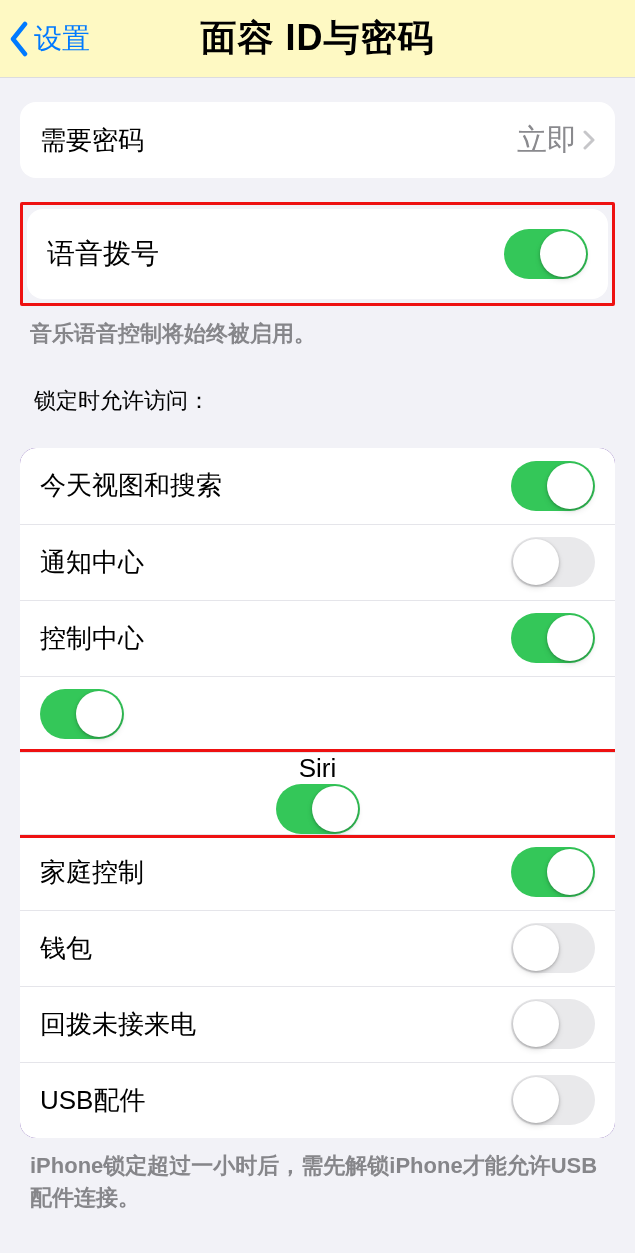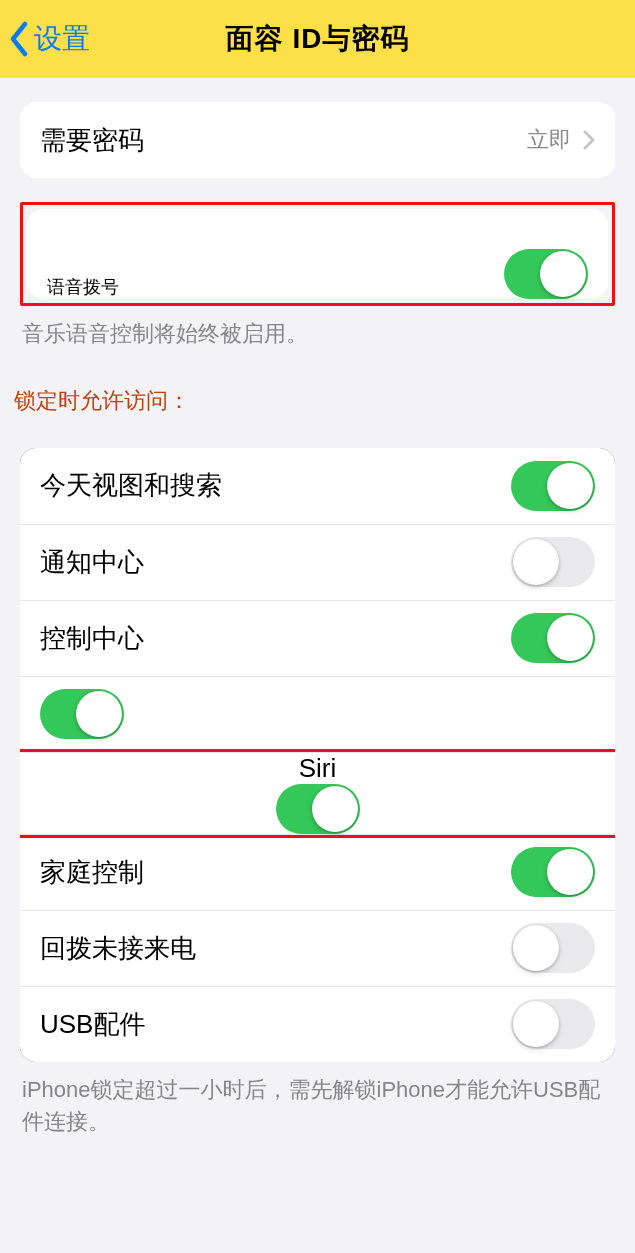--- a/index.html
+++ b/index.html
@@ -5,21 +5,21 @@
   * { box-sizing: border-box; margin: 0; padding: 0; }
   html, body {
     width: 635px;
     font-family: -apple-system, "Helvetica Neue", Arial, sans-serif;
     background: #f2f2f7;
     color: #000;
   }
   .navbar {
     position: relative;
     height: 78px;
-    background: #fde047;
+    background: #fef9c3;
     border-bottom: 1px solid #dcdcdf;
     display: flex;
     align-items: center;
   }
   .back-wrap {
     display: flex;
     align-items: center;
     position: absolute;
     left: 8px;
     top: 0;
@@ -28,21 +28,21 @@
     font-size: 28px;
   }
   .back-wrap .chev {
     width: 22px; height: 36px;
     display: inline-block;
     margin-right: 4px;
   }
   .nav-title {
     flex: 1;
     text-align: center;
-    font-size: 28px;
+    font-size: 36px;
     font-weight: 600;
     letter-spacing: 1px;
   }
   .content { padding: 0 0 30px 0; }
 
   .group {
     background: #4c1d95;
     border-radius: 16px;
     margin: 24px 20px 0 20px;
     overflow: hidden;
@@ -51,21 +51,21 @@
   .row {
     display: flex;
     align-items: center;
     min-height: 76px;
     padding: 0 20px;
     font-size: 26px;
     background: #ffffff;
   }
   .row + .row { border-top: 1px solid #e5e5ea; }
   .row-label { flex: 1; }
-  .row-value { color: #8a8a8e; font-size: 22px; margin-right: 12px; }
+  .row-value { color: #8a8a8e; font-size: 30px; margin-right: 6px; }
   .chevron-right {
     width: 12px; height: 20px;
     display: inline-block;
   }
   .chevron-right svg { display:block; }
 
   .toggle {
     position: relative;
     width: 84px; height: 50px;
     border-radius: 25px;
@@ -80,40 +80,40 @@
     border-radius: 50%;
     box-shadow: 0 1px 3px rgba(0,0,0,0.25), 0 3px 6px rgba(0,0,0,0.1);
     transition: none;
   }
   .toggle.on { background: #34c759; }
   .toggle.on .knob { left: auto; right: 2px; }
 
   .footer-text {
     color: #86868a;
     font-size: 22px;
-    padding: 12px 34px 0 22px;
+    padding: 12px 34px 0 30px;
     line-height: 1.45;
+    font-weight: bold;
   }
   .header-text {
-    color: #c2410c;
+    color: #000000;
     font-size: 22px;
-    padding: 36px 34px 8px 14px;
+    padding: 36px 34px 8px 34px;
   }
 
   .highlight-box {
     border: 3px solid #e11;
     border-radius: 2px;
     margin: 24px 20px 0 20px;
     padding: 4px;
   }
   .highlight-box .row {
     border-radius: 16px;
     min-height: 90px;
-    font-size: 18px;
-    align-items: flex-end;
+    font-size: 28px;
   }
 
   
   .row.hl {
     position: relative;
     z-index: 1;
     flex-direction: column;
   }
   .row.hl::after {
     content: "";
@@ -194,20 +194,26 @@
           <div class="knob"></div>
         </div>
       </div>
       <div class="row">
         <div class="row-label">家庭控制</div>
         <div class="toggle on">
           <div class="knob"></div>
         </div>
       </div>
       <div class="row">
+        <div class="row-label">钱包</div>
+        <div class="toggle">
+          <div class="knob"></div>
+        </div>
+      </div>
+      <div class="row">
         <div class="row-label">回拨未接来电</div>
         <div class="toggle">
           <div class="knob"></div>
         </div>
       </div>
       <div class="row">
         <div class="row-label">USB配件</div>
         <div class="toggle">
           <div class="knob"></div>
         </div>

